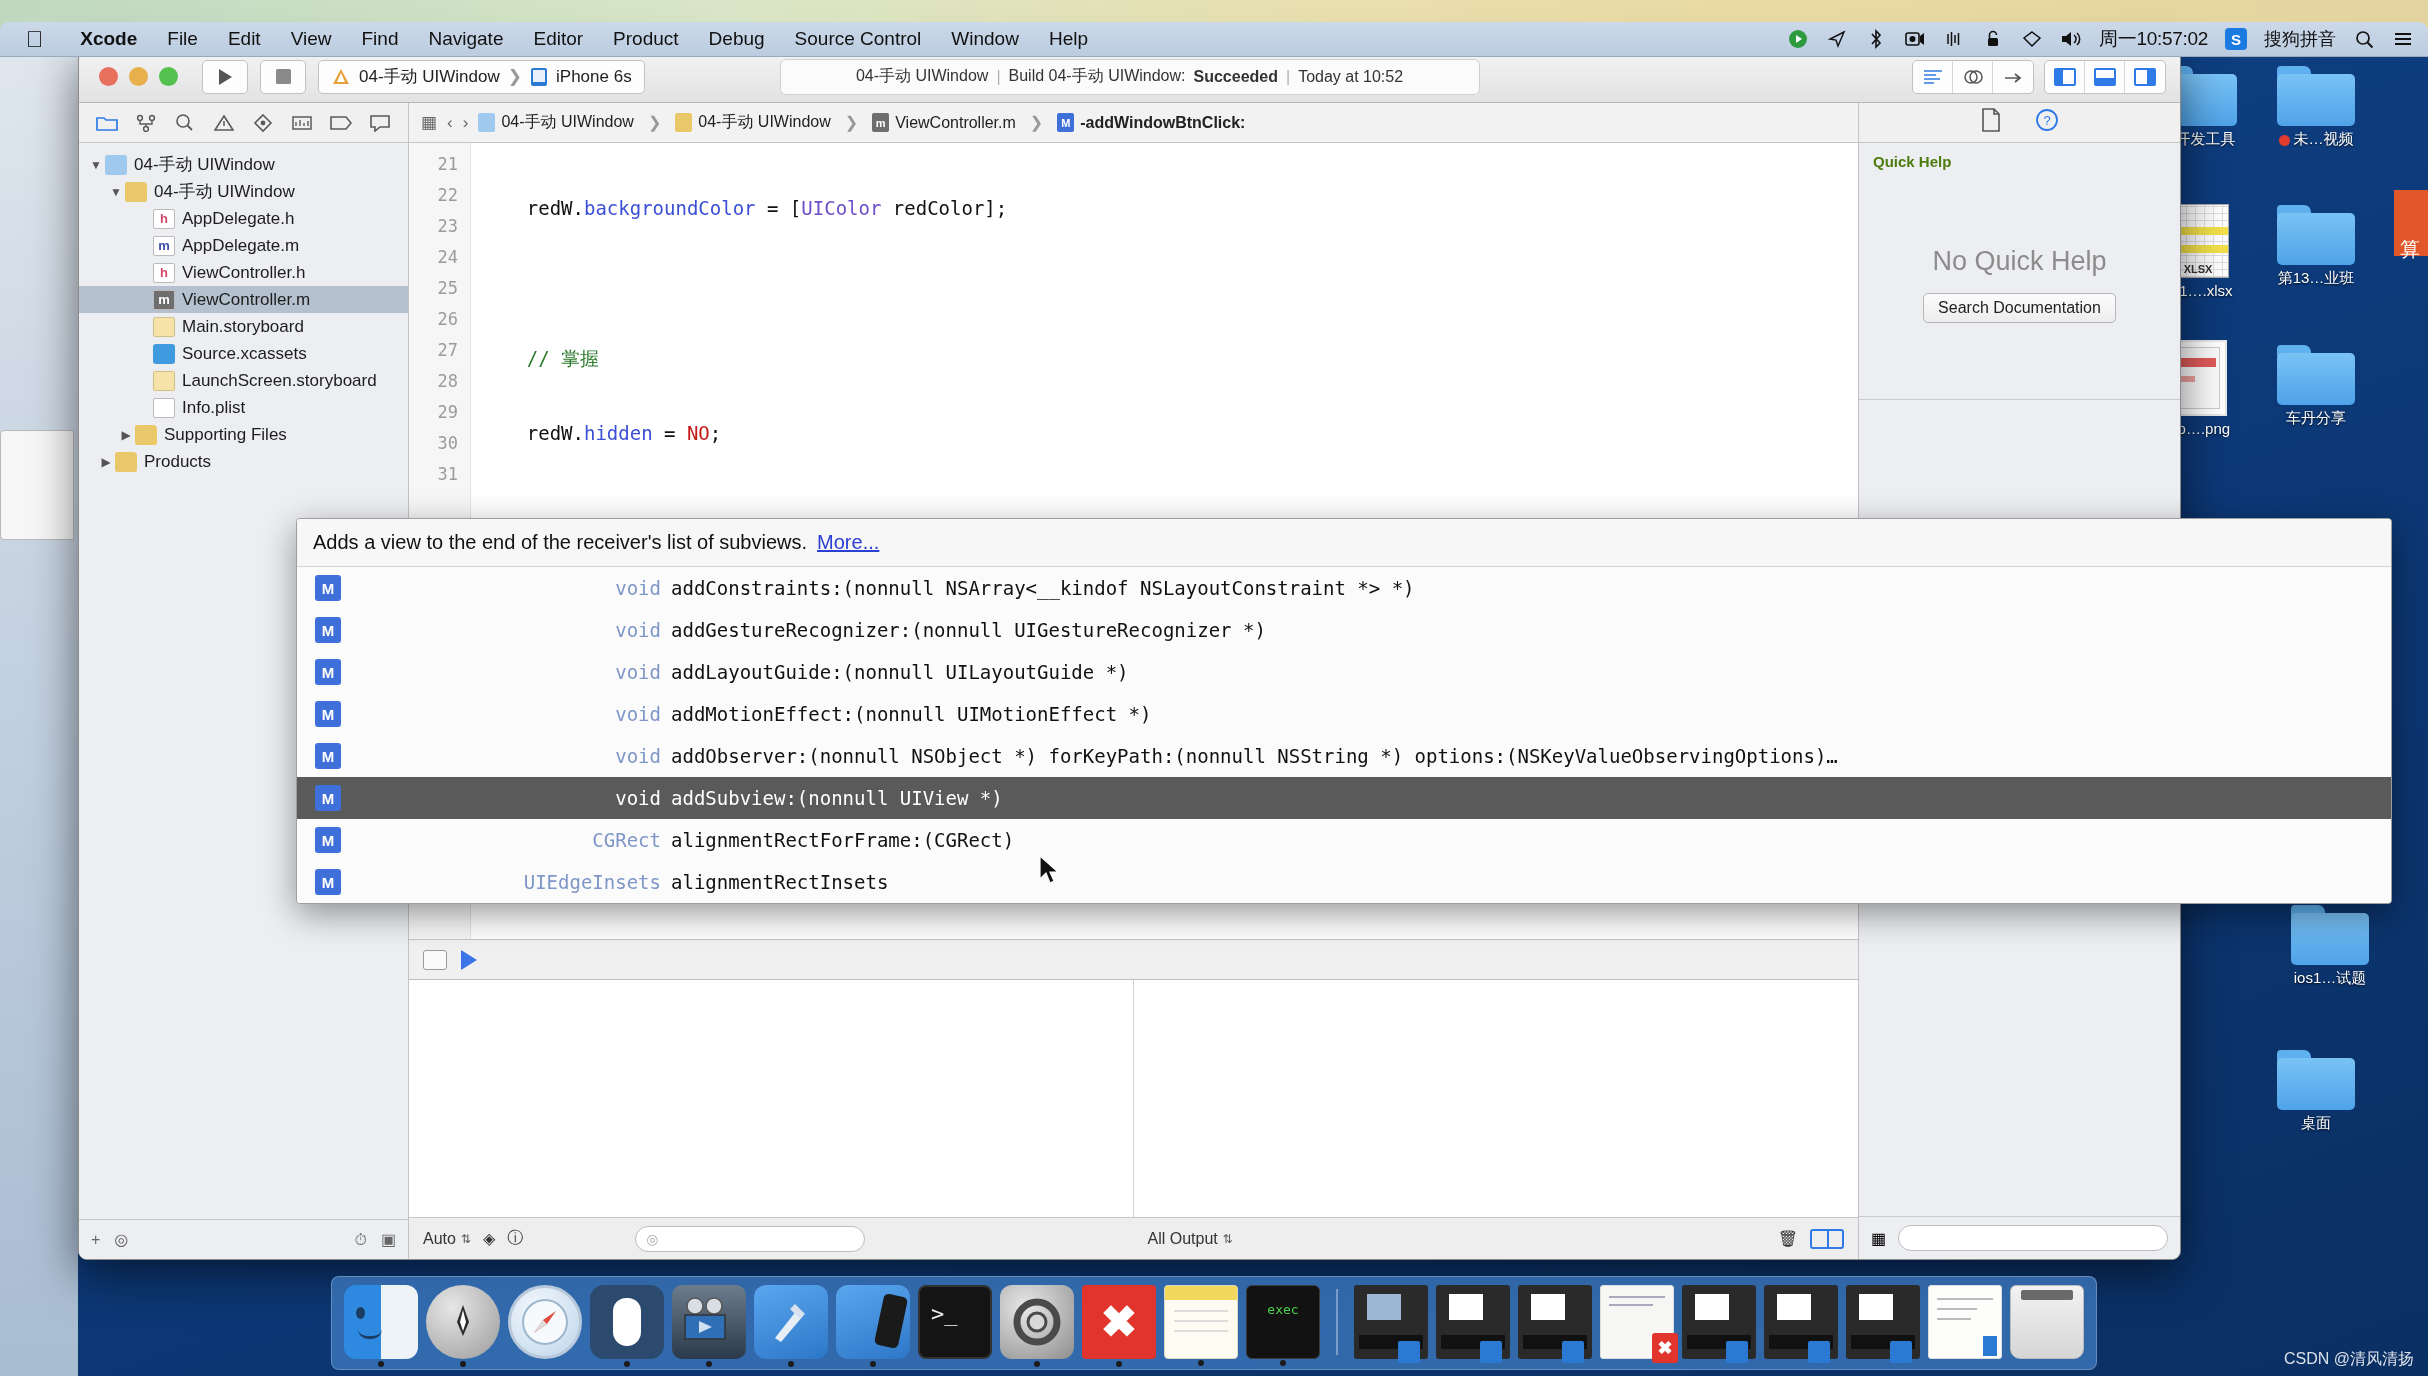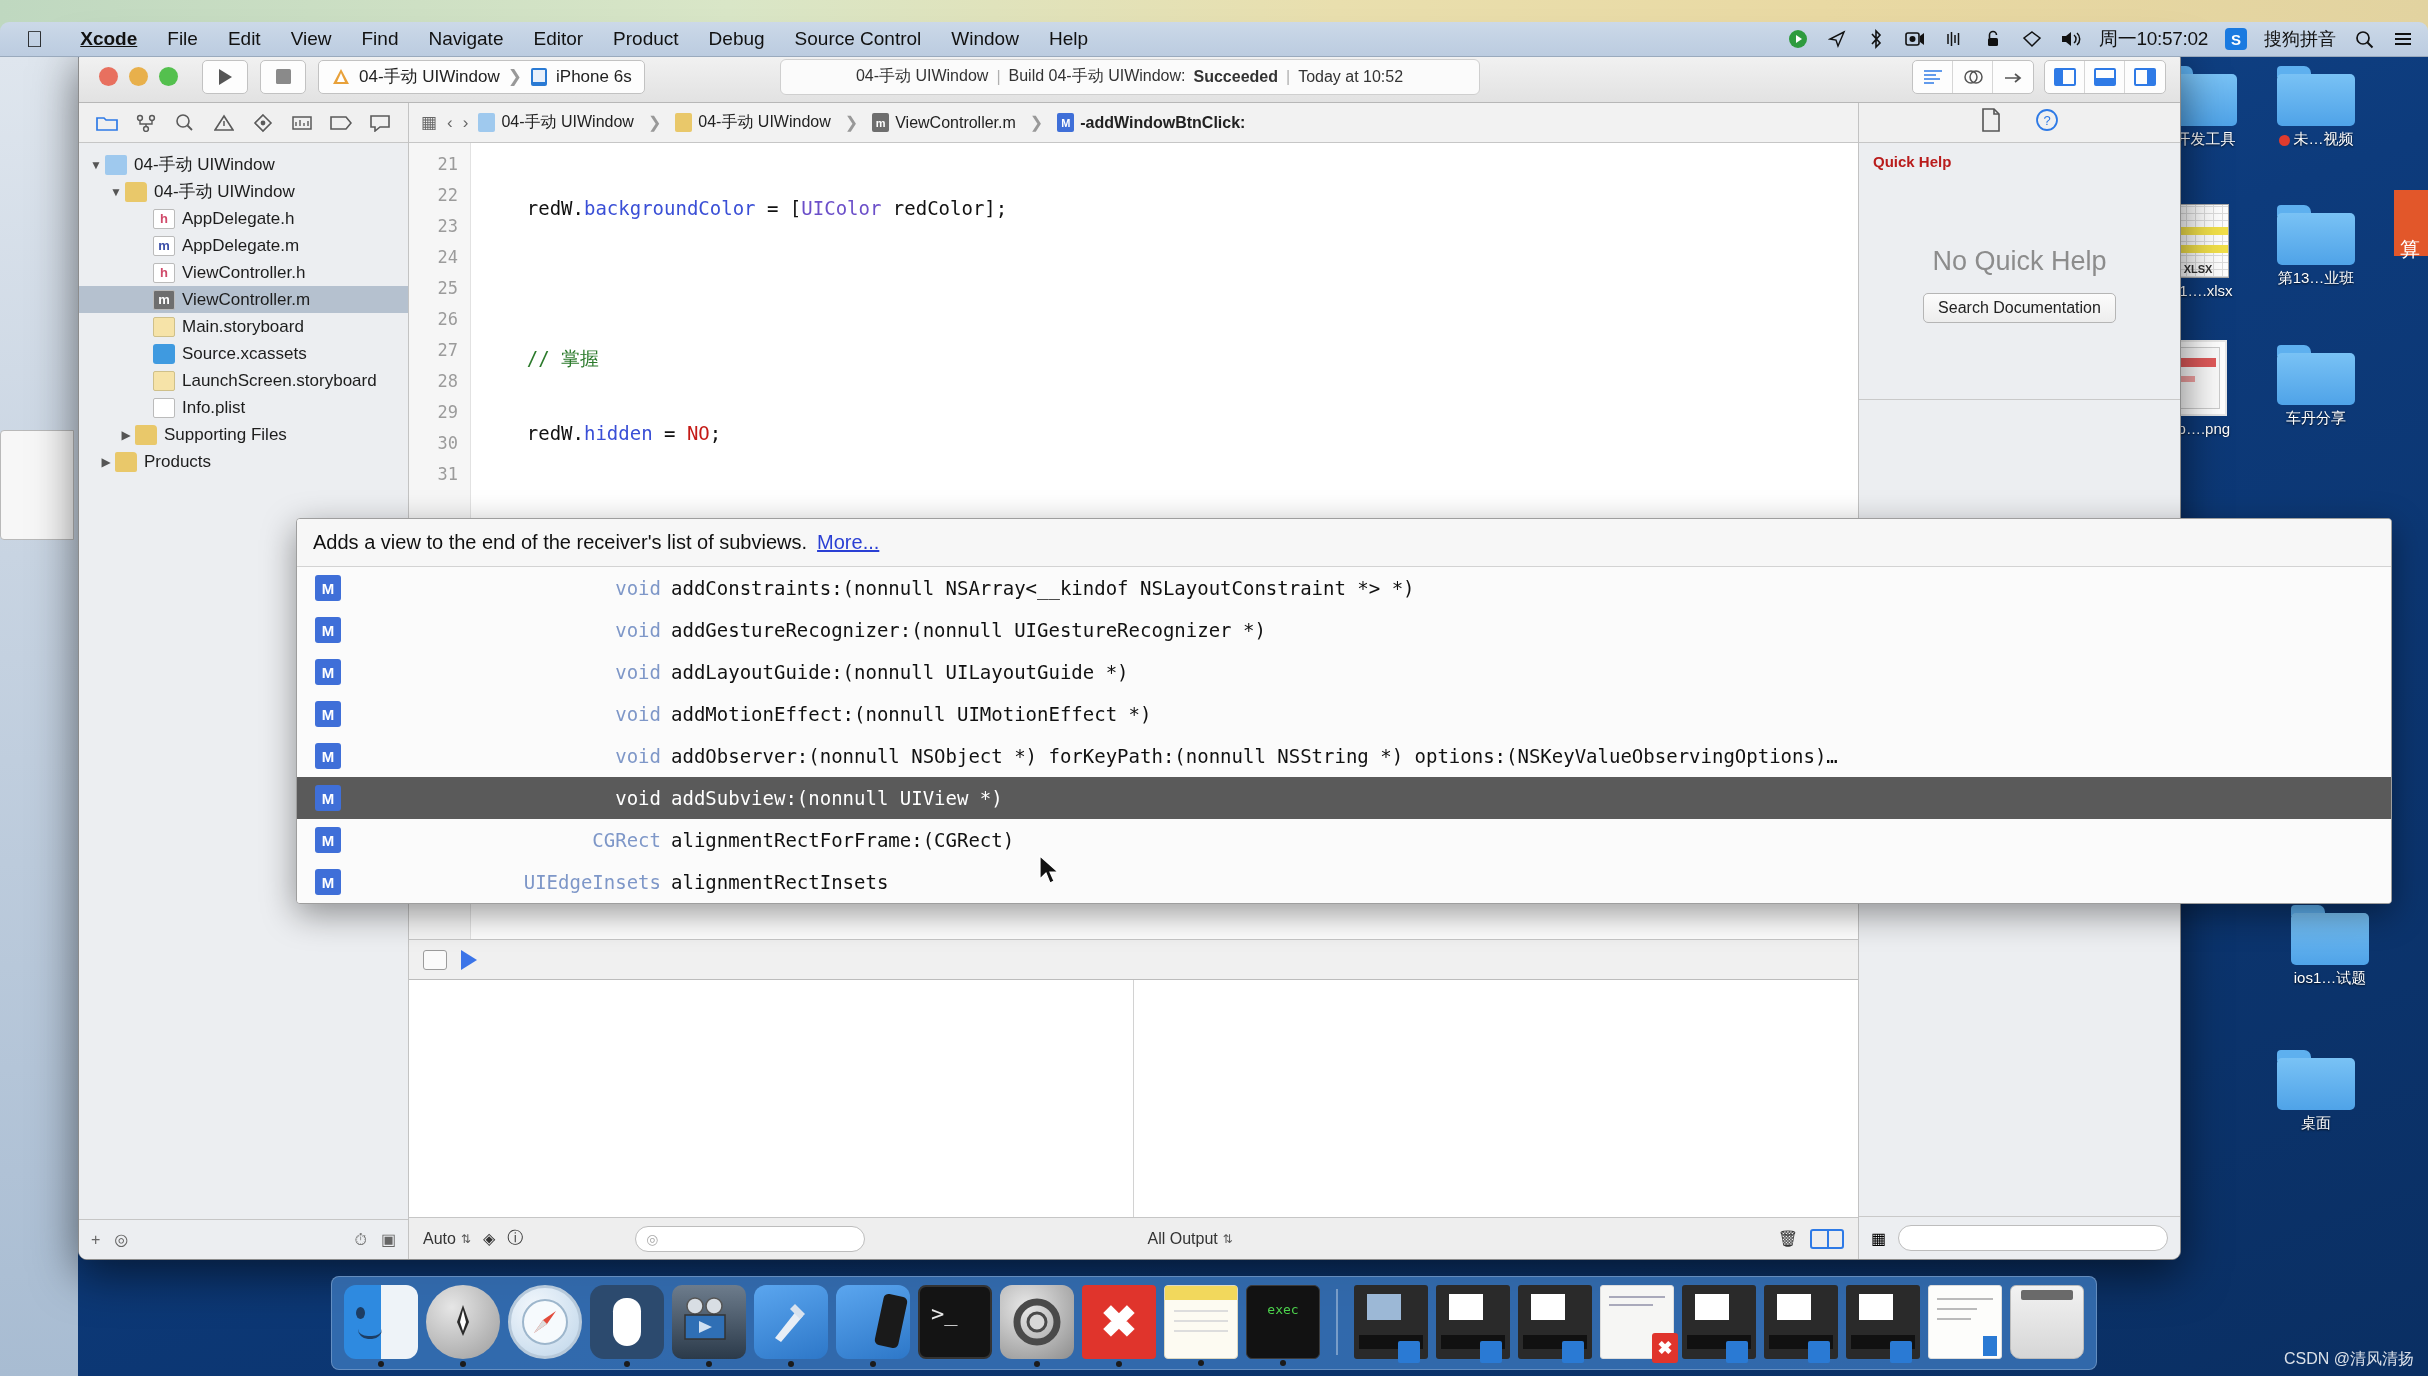--- a/index.html
+++ b/index.html
@@ -24,21 +24,21 @@
   #menubar {
     position: absolute; left: 0; top: 22px; width: 100%; height: 35px;
     background: linear-gradient(180deg,#ccd9e8 0%,#c3d2e4 50%,#bccce0 100%);
     display: flex; align-items: center;
     border-bottom: 1px solid #9aaabd;
     font-size: 19px; color: #111; z-index: 60;
     border-top-left-radius: 9px; border-top-right-radius: 9px;
   }
   .mb-apple { margin: 0 22px 0 26px; font-size: 23px; line-height: 1; }
   .mb-item { padding: 0 15px; white-space: nowrap; }
-  .mb-item.bold { font-weight: bold; text-decoration: underline; }
+  .mb-item.bold { font-weight: bold; }
   #menubar-right {
     position: absolute; right: 14px; top: 0; height: 100%;
     display: flex; align-items: center; gap: 17px; font-size: 18px;
   }
   .mbr-ico { display: flex; align-items: center; justify-content: center; width: 22px; height: 22px; }
   .mbr-time { font-size: 19px; white-space: nowrap; letter-spacing: -0.3px; }
   .sogou-badge {
     background: #1a7ae0; color: #fff; width: 22px; height: 22px; border-radius: 4px;
     font-size: 15px; font-weight: bold; display: flex; align-items: center; justify-content: center;
   }
@@ -220,21 +220,21 @@
   .dbg-right .tail { margin-left:auto; display:flex; align-items:center; gap:12px; padding-right:14px; }
   .split-ico { width:34px;height:20px;border:2px solid #2e7ae6;border-radius:3px;position:relative;}
   .split-ico:after{content:'';position:absolute;left:50%;top:0;bottom:0;width:2px;background:#2e7ae6;}
 
   
   #inspector { width: 322px; background:#eceef1; border-left:1px solid #c3c3c3; display:flex; flex-direction:column; }
   #insp-tabs { height:40px; display:flex; align-items:center; justify-content:center; gap:34px;
     background:#f0f0f0; border-bottom:1px solid #c6c6c6; }
   .insp-tab { color:#555; font-size:19px; }
   .insp-tab.active { color:#2e7ae6; }
-  #insp-title { font-size:15px; font-weight:bold; color:#b91c1c; padding: 10px 0 0 14px; }
+  #insp-title { font-size:15px; font-weight:bold; color:#4d7c0f; padding: 10px 0 0 14px; }
   #insp-quickhelp { height: 230px; display:flex; flex-direction:column;
     align-items:center; justify-content:center; gap:16px; border-bottom:1px solid #c9c9c9; }
   #insp-quickhelp .nq { font-size:27px; color:#8c8c8c; }
   .btn-search-doc { background: linear-gradient(180deg,#fcfcfc,#ededed); border:1px solid #b5b5b5;
     border-radius:5px; padding: 5px 14px; font-size:16px; color:#222; }
   #insp-middle { flex:1; display:flex; align-items:center; justify-content:center;
     font-size:19px; color:#8a8a8a; border-bottom:1px solid #c9c9c9;}
   #insp-bottom { height:42px; display:flex; align-items:center; gap:12px; padding: 0 12px; }
   .insp-search { flex:1; height:26px; border:1px solid #bdbdbd; border-radius:13px; background:#fff; }
 

